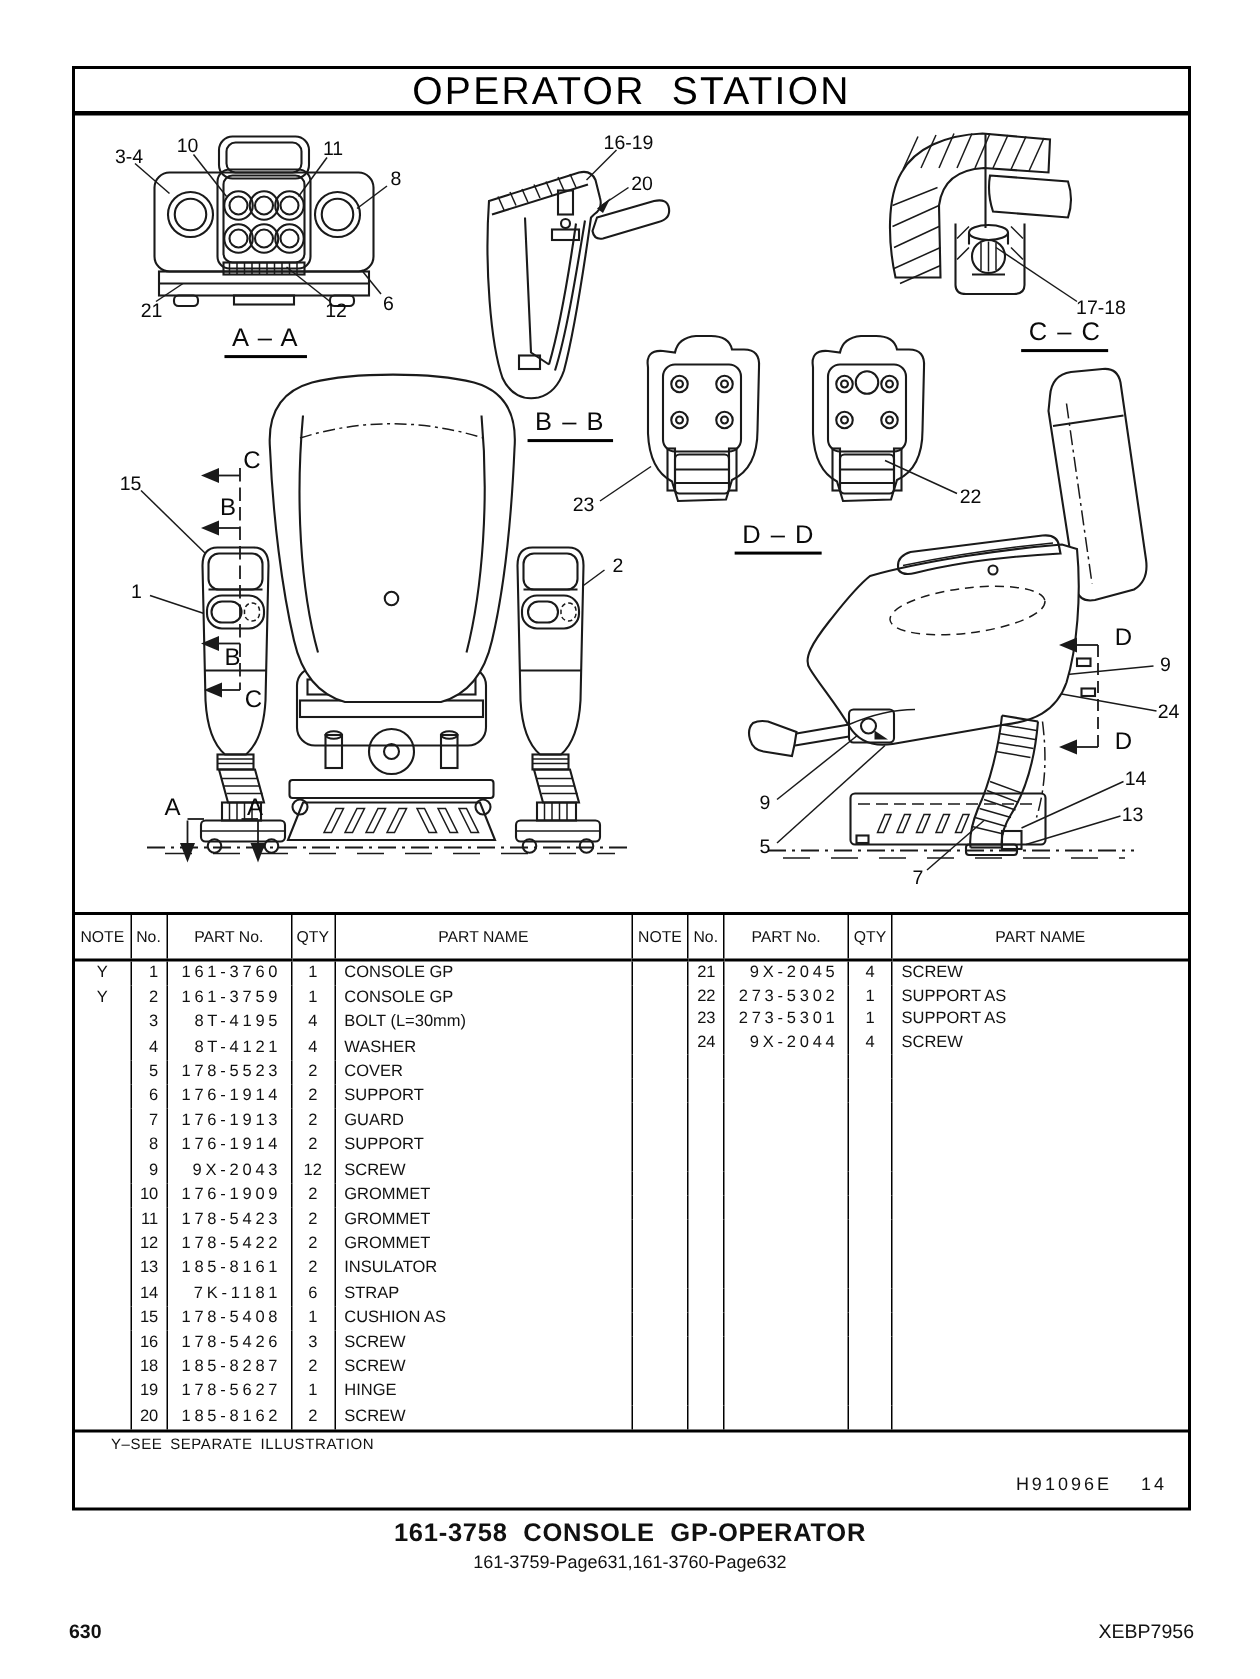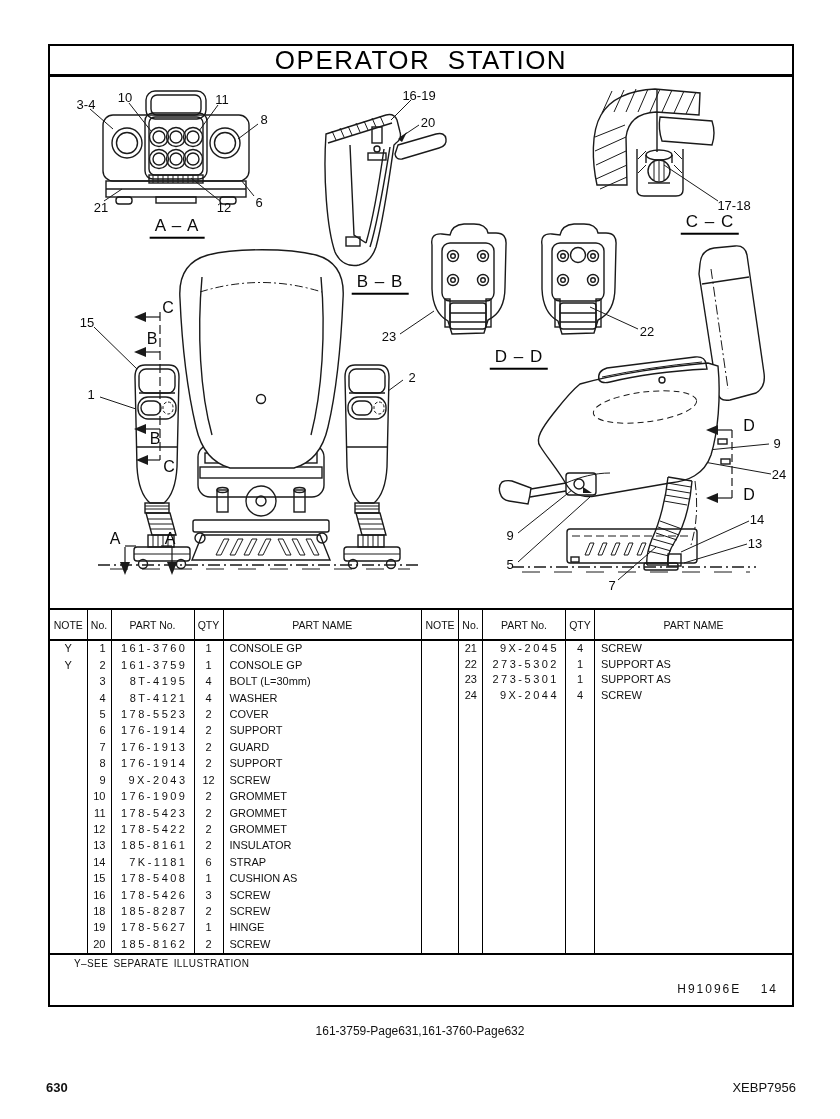--- a/index.html
+++ b/index.html
@@ -49,21 +49,21 @@
   .ptable td:nth-child(3) { text-align:right; letter-spacing:2.5px; padding-right:6px; }
   .ptable td:nth-child(4) { text-align:center; }
   .ptable td:nth-child(5) { padding-left:6px; }
   .note-area { border-top:2px solid #000; position:relative; height:50px; }
   .footnote { position:absolute; left:5px; top:3px; font-size:10px; letter-spacing:0.4px; word-spacing:2px;margin-left:19px; }
   .doccode { position:absolute; right:14px; bottom:9px; font-size:12px; letter-spacing:2px; }
   .doccode span { margin-left:14px; }
   .doccode span:first-child { margin-left:0; }
   .caption { position:absolute; left:0; top:1012px; width:840px; text-align:center; }
   .caption-title { font-size:17px; font-weight:bold; letter-spacing:0.5px; white-space:pre; }
-  .caption-sub { font-size:12px; margin-top:12px; }
+  .caption-sub { font-size:12px; margin-top:2px; }
   .pageno { position:absolute; left:46px; top:1080px; font-size:13px;font-weight:bold; }
   .docid  { position:absolute; right:44px; top:1080px; font-size:13px;text-align:right; }
 </style>
 </head>
 <body>
 
 <div class="frame">
 
   <div class="title-bar">OPERATOR  STATION</div>
 
@@ -754,17 +754,18 @@
   <div class="note-area">
     <span class="footnote">Y–SEE SEPARATE ILLUSTRATION</span>
     <span class="doccode">
       <span>H91096E</span>
       <span>14</span>
     </span>
   </div>
 </div>
 
 <div class="caption">
+  <div class="caption-title">161-3758  CONSOLE  GP-OPERATOR</div>
   <div class="caption-sub">161-3759-Page631,161-3760-Page632</div>
 </div>
 
 <span class="pageno">630</span>
 <span class="docid">XEBP7956</span>
 
 </body></html>

